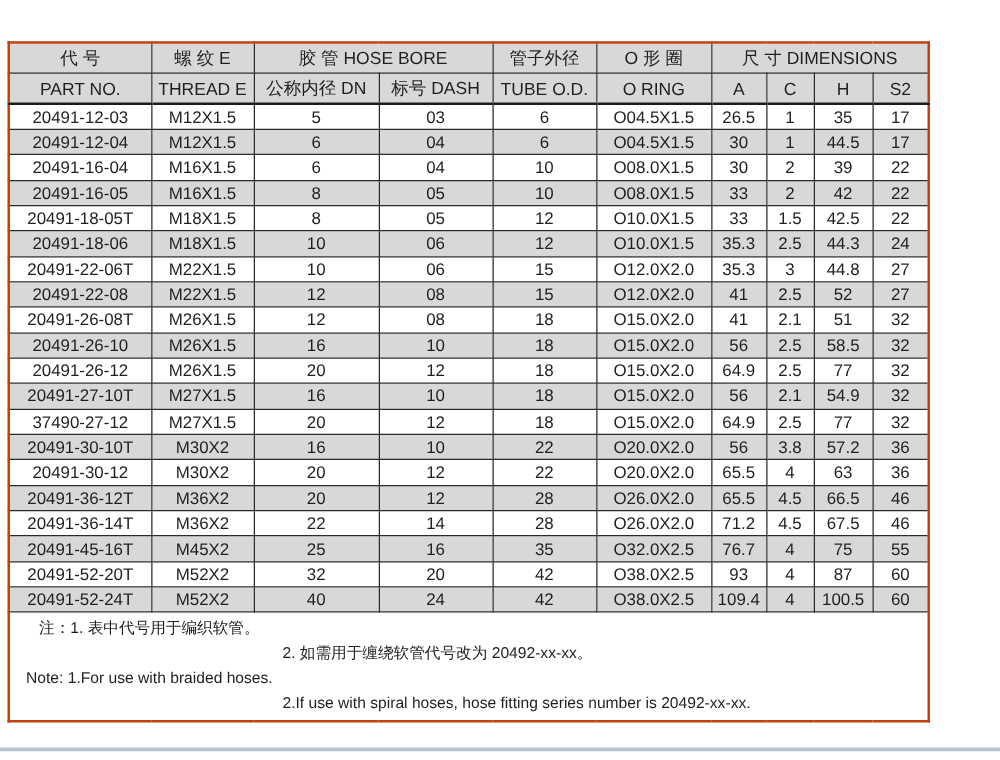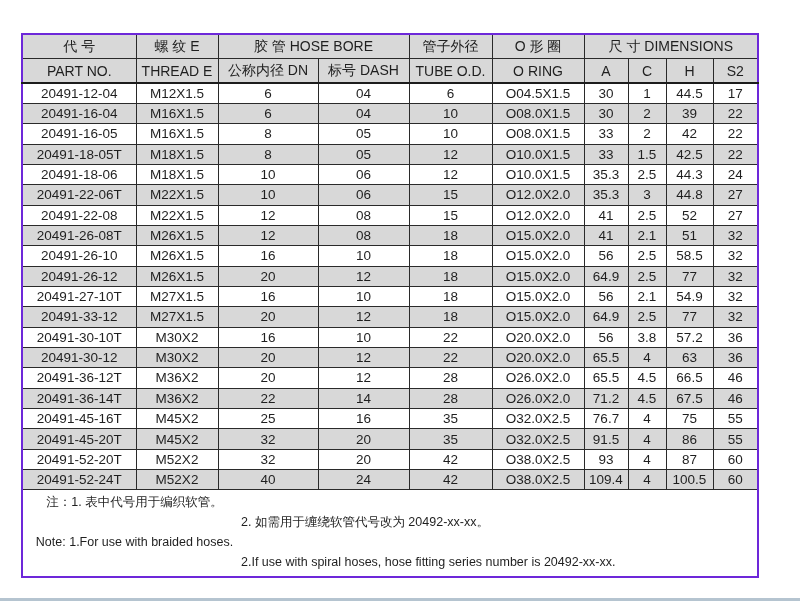--- a/index.html
+++ b/index.html
@@ -6,25 +6,25 @@
   body {
     width: 800px; height: 608px;
     background: #ffffff;
     font-family: "Liberation Sans", "DejaVu Sans", sans-serif;
     color: #1f1f1f;
     position: relative;
     overflow: hidden;
   }
   .spec-table {
     position: absolute;
-    left: 21px; top: 33px;
+    left: 6px; top: 33px;
     width: 736px;
     border-collapse: collapse;
     table-layout: fixed;
-    border: 2px solid #6d28d9;
+    border: 2px solid #c2410c;
     padding-left: 46px;
   }
   .spec-table th, .spec-table td {
     border: 1px solid #2a2a2a;
     padding: 0 1px;
     text-align: center;
     vertical-align: middle;
     font-weight: normal;
     white-space: nowrap;
     overflow: hidden;
@@ -89,20 +89,32 @@
       <th>TUBE O.D.</th>
       <th>O RING</th>
       <th>A</th>
       <th>C</th>
       <th>H</th>
       <th>S2</th>
     </tr>
   </thead>
   <tbody id="table-body">
       <tr>
+        <td>20491-12-03</td>
+        <td>M12X1.5</td>
+        <td>5</td>
+        <td>03</td>
+        <td>6</td>
+        <td>O04.5X1.5</td>
+        <td>26.5</td>
+        <td>1</td>
+        <td>35</td>
+        <td>17</td>
+      </tr>
+      <tr>
         <td>20491-12-04</td>
         <td>M12X1.5</td>
         <td>6</td>
         <td>04</td>
         <td>6</td>
         <td>O04.5X1.5</td>
         <td>30</td>
         <td>1</td>
         <td>44.5</td>
         <td>17</td>
@@ -221,21 +233,21 @@
         <td>16</td>
         <td>10</td>
         <td>18</td>
         <td>O15.0X2.0</td>
         <td>56</td>
         <td>2.1</td>
         <td>54.9</td>
         <td>32</td>
       </tr>
       <tr>
-        <td>20491-33-12</td>
+        <td>37490-27-12</td>
         <td>M27X1.5</td>
         <td>20</td>
         <td>12</td>
         <td>18</td>
         <td>O15.0X2.0</td>
         <td>64.9</td>
         <td>2.5</td>
         <td>77</td>
         <td>32</td>
       </tr>
@@ -290,32 +302,20 @@
       <tr>
         <td>20491-45-16T</td>
         <td>M45X2</td>
         <td>25</td>
         <td>16</td>
         <td>35</td>
         <td>O32.0X2.5</td>
         <td>76.7</td>
         <td>4</td>
         <td>75</td>
-        <td>55</td>
-      </tr>
-      <tr>
-        <td>20491-45-20T</td>
-        <td>M45X2</td>
-        <td>32</td>
-        <td>20</td>
-        <td>35</td>
-        <td>O32.0X2.5</td>
-        <td>91.5</td>
-        <td>4</td>
-        <td>86</td>
         <td>55</td>
       </tr>
       <tr>
         <td>20491-52-20T</td>
         <td>M52X2</td>
         <td>32</td>
         <td>20</td>
         <td>42</td>
         <td>O38.0X2.5</td>
         <td>93</td>

